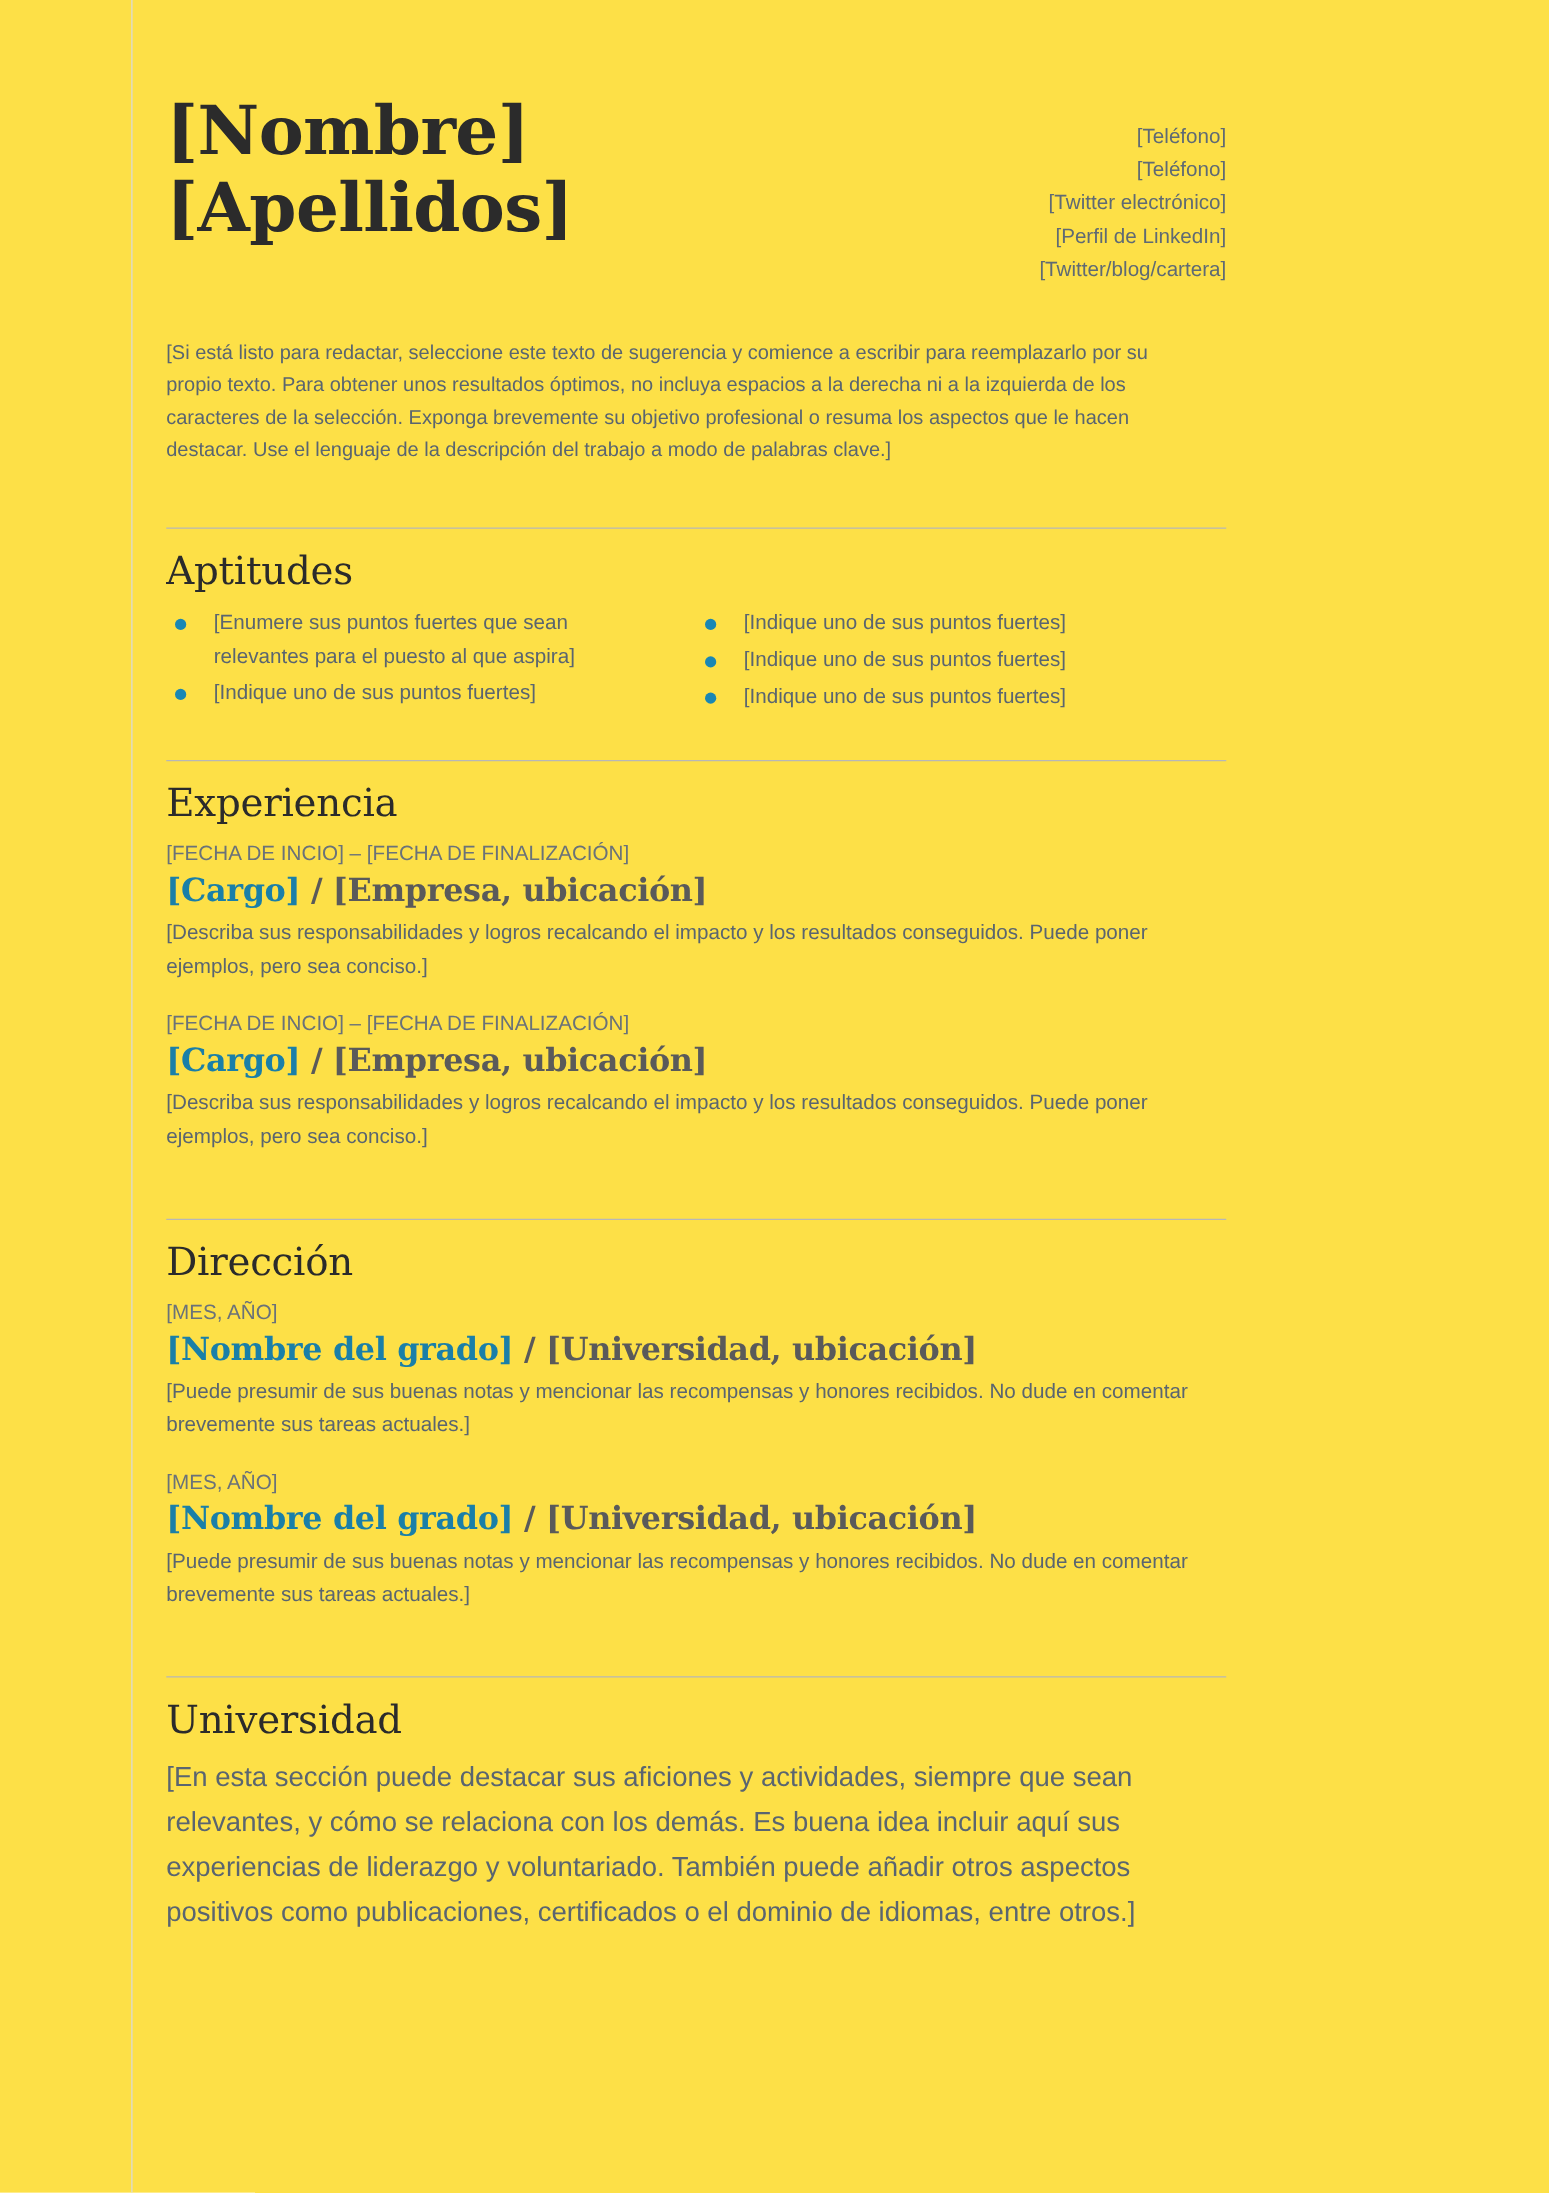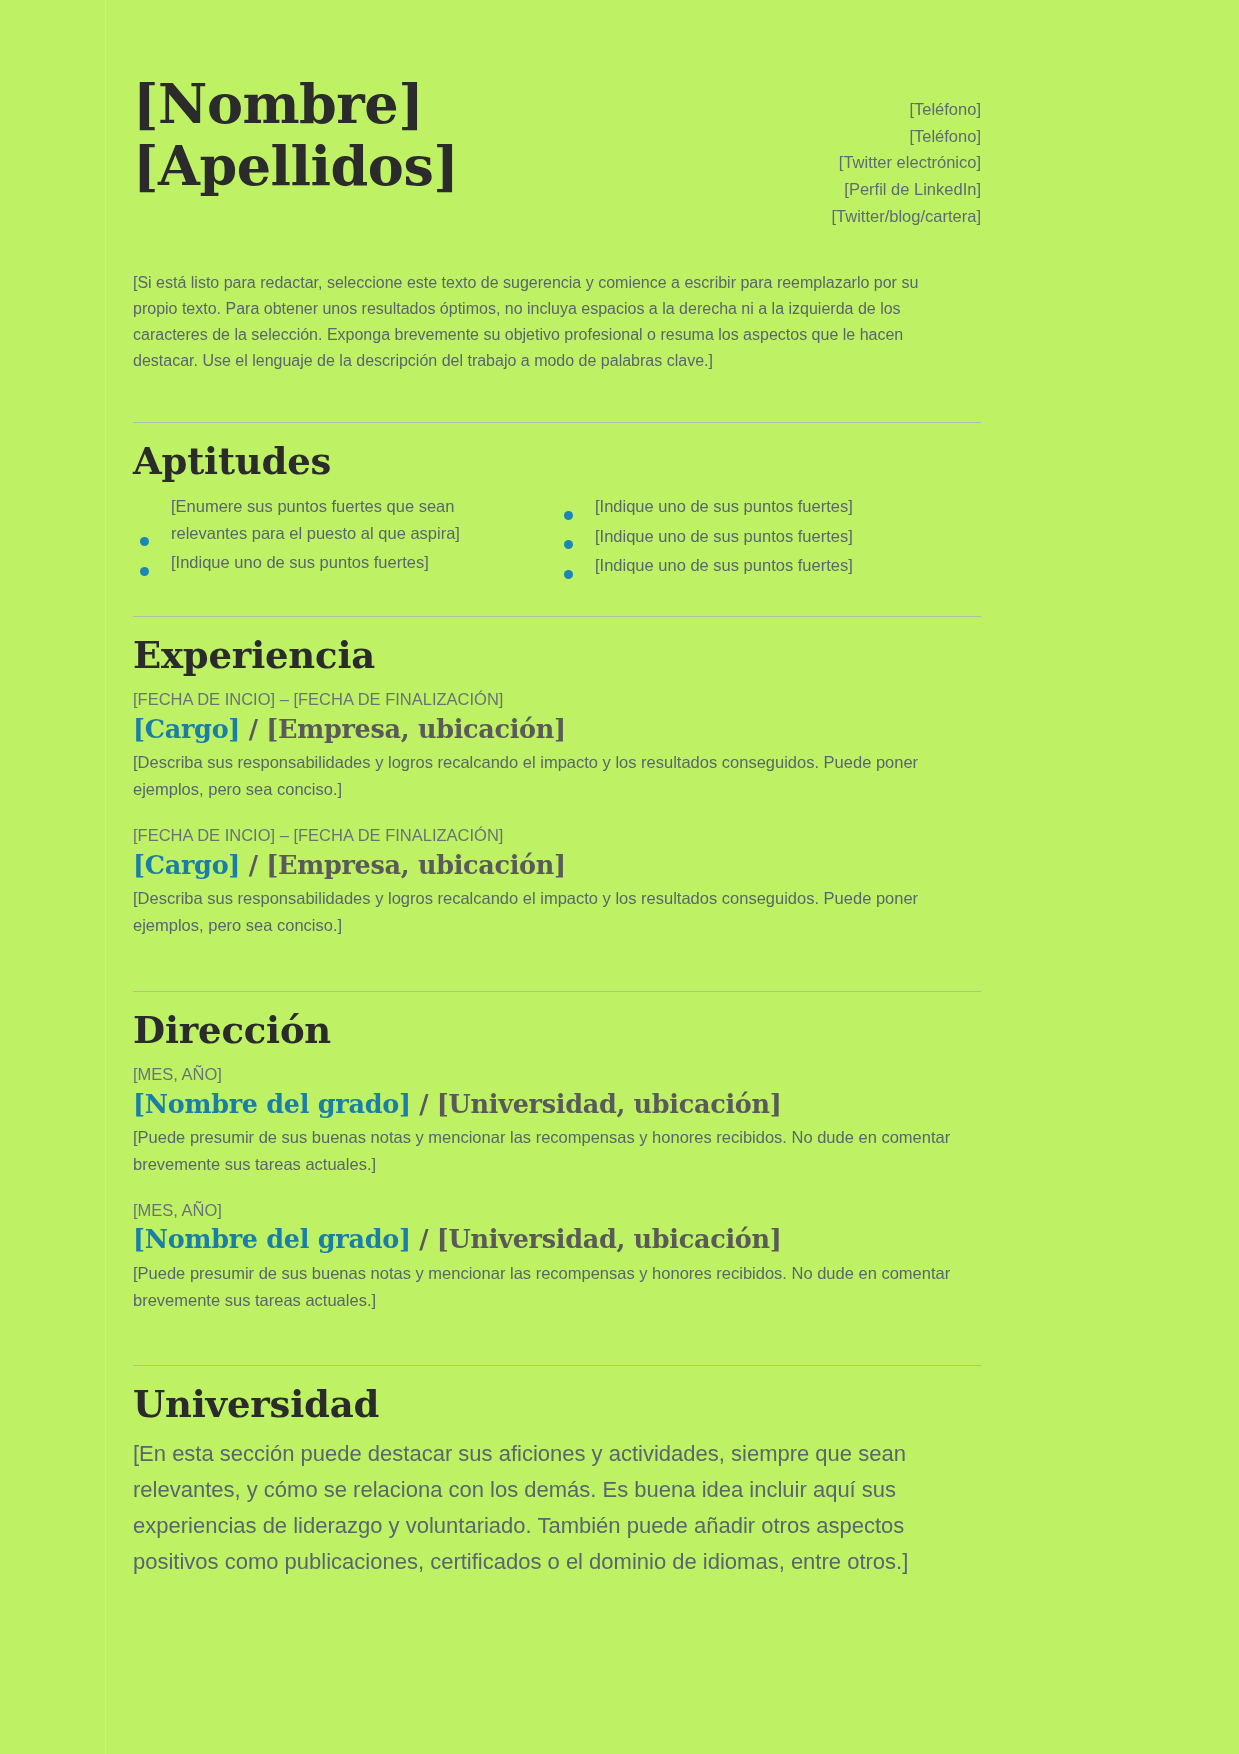--- a/index.html
+++ b/index.html
@@ -14,21 +14,21 @@
     position: relative;
     font-family: "Liberation Sans", "DejaVu Sans", sans-serif;
     overflow: hidden;
   }
 
   .page {
     position: absolute;
     top: 0; left: 0;
     width: 1239px;
     height: 1754px;
-    background: #bef264;
+    background: #fde047;
   }
 
   
   .left-rule {
     position: absolute;
     left: 105px;
     top: 0;
     width: 1px;
     height: 1754px;
     background: #d9d9d9;
@@ -81,37 +81,37 @@
   
   .section { margin-top: 0; }
   .rule {
     height: 1px;
     background: #b7b7b7;
     width: 848px;
     margin: 0;
   }
   .section-title {
     font-family: "DejaVu Serif", "Liberation Serif", serif;
-    font-weight: bold;
-    font-size: 37px;
+    font-weight: normal;
+    font-size: 31px;
     color: #2b2b2b;
     margin: 16px 0 10px 0;
     letter-spacing: -0.2px;
   }
 
   
   .skills {
     display: flex;
     gap: 0px;
     margin-bottom: 34px;
   }
   .skills-col { width: 424px; }
   .skill-item {
     display: flex;
-    align-items: flex-end;
+    align-items: flex-start;
     margin-bottom: 3px;
   }
   .bullet {
     flex: 0 0 auto;
     width: 9px;
     height: 9px;
     border-radius: 50%;
     background: #1a87b4;
     margin: 10px 22px 0 7px;
   }

